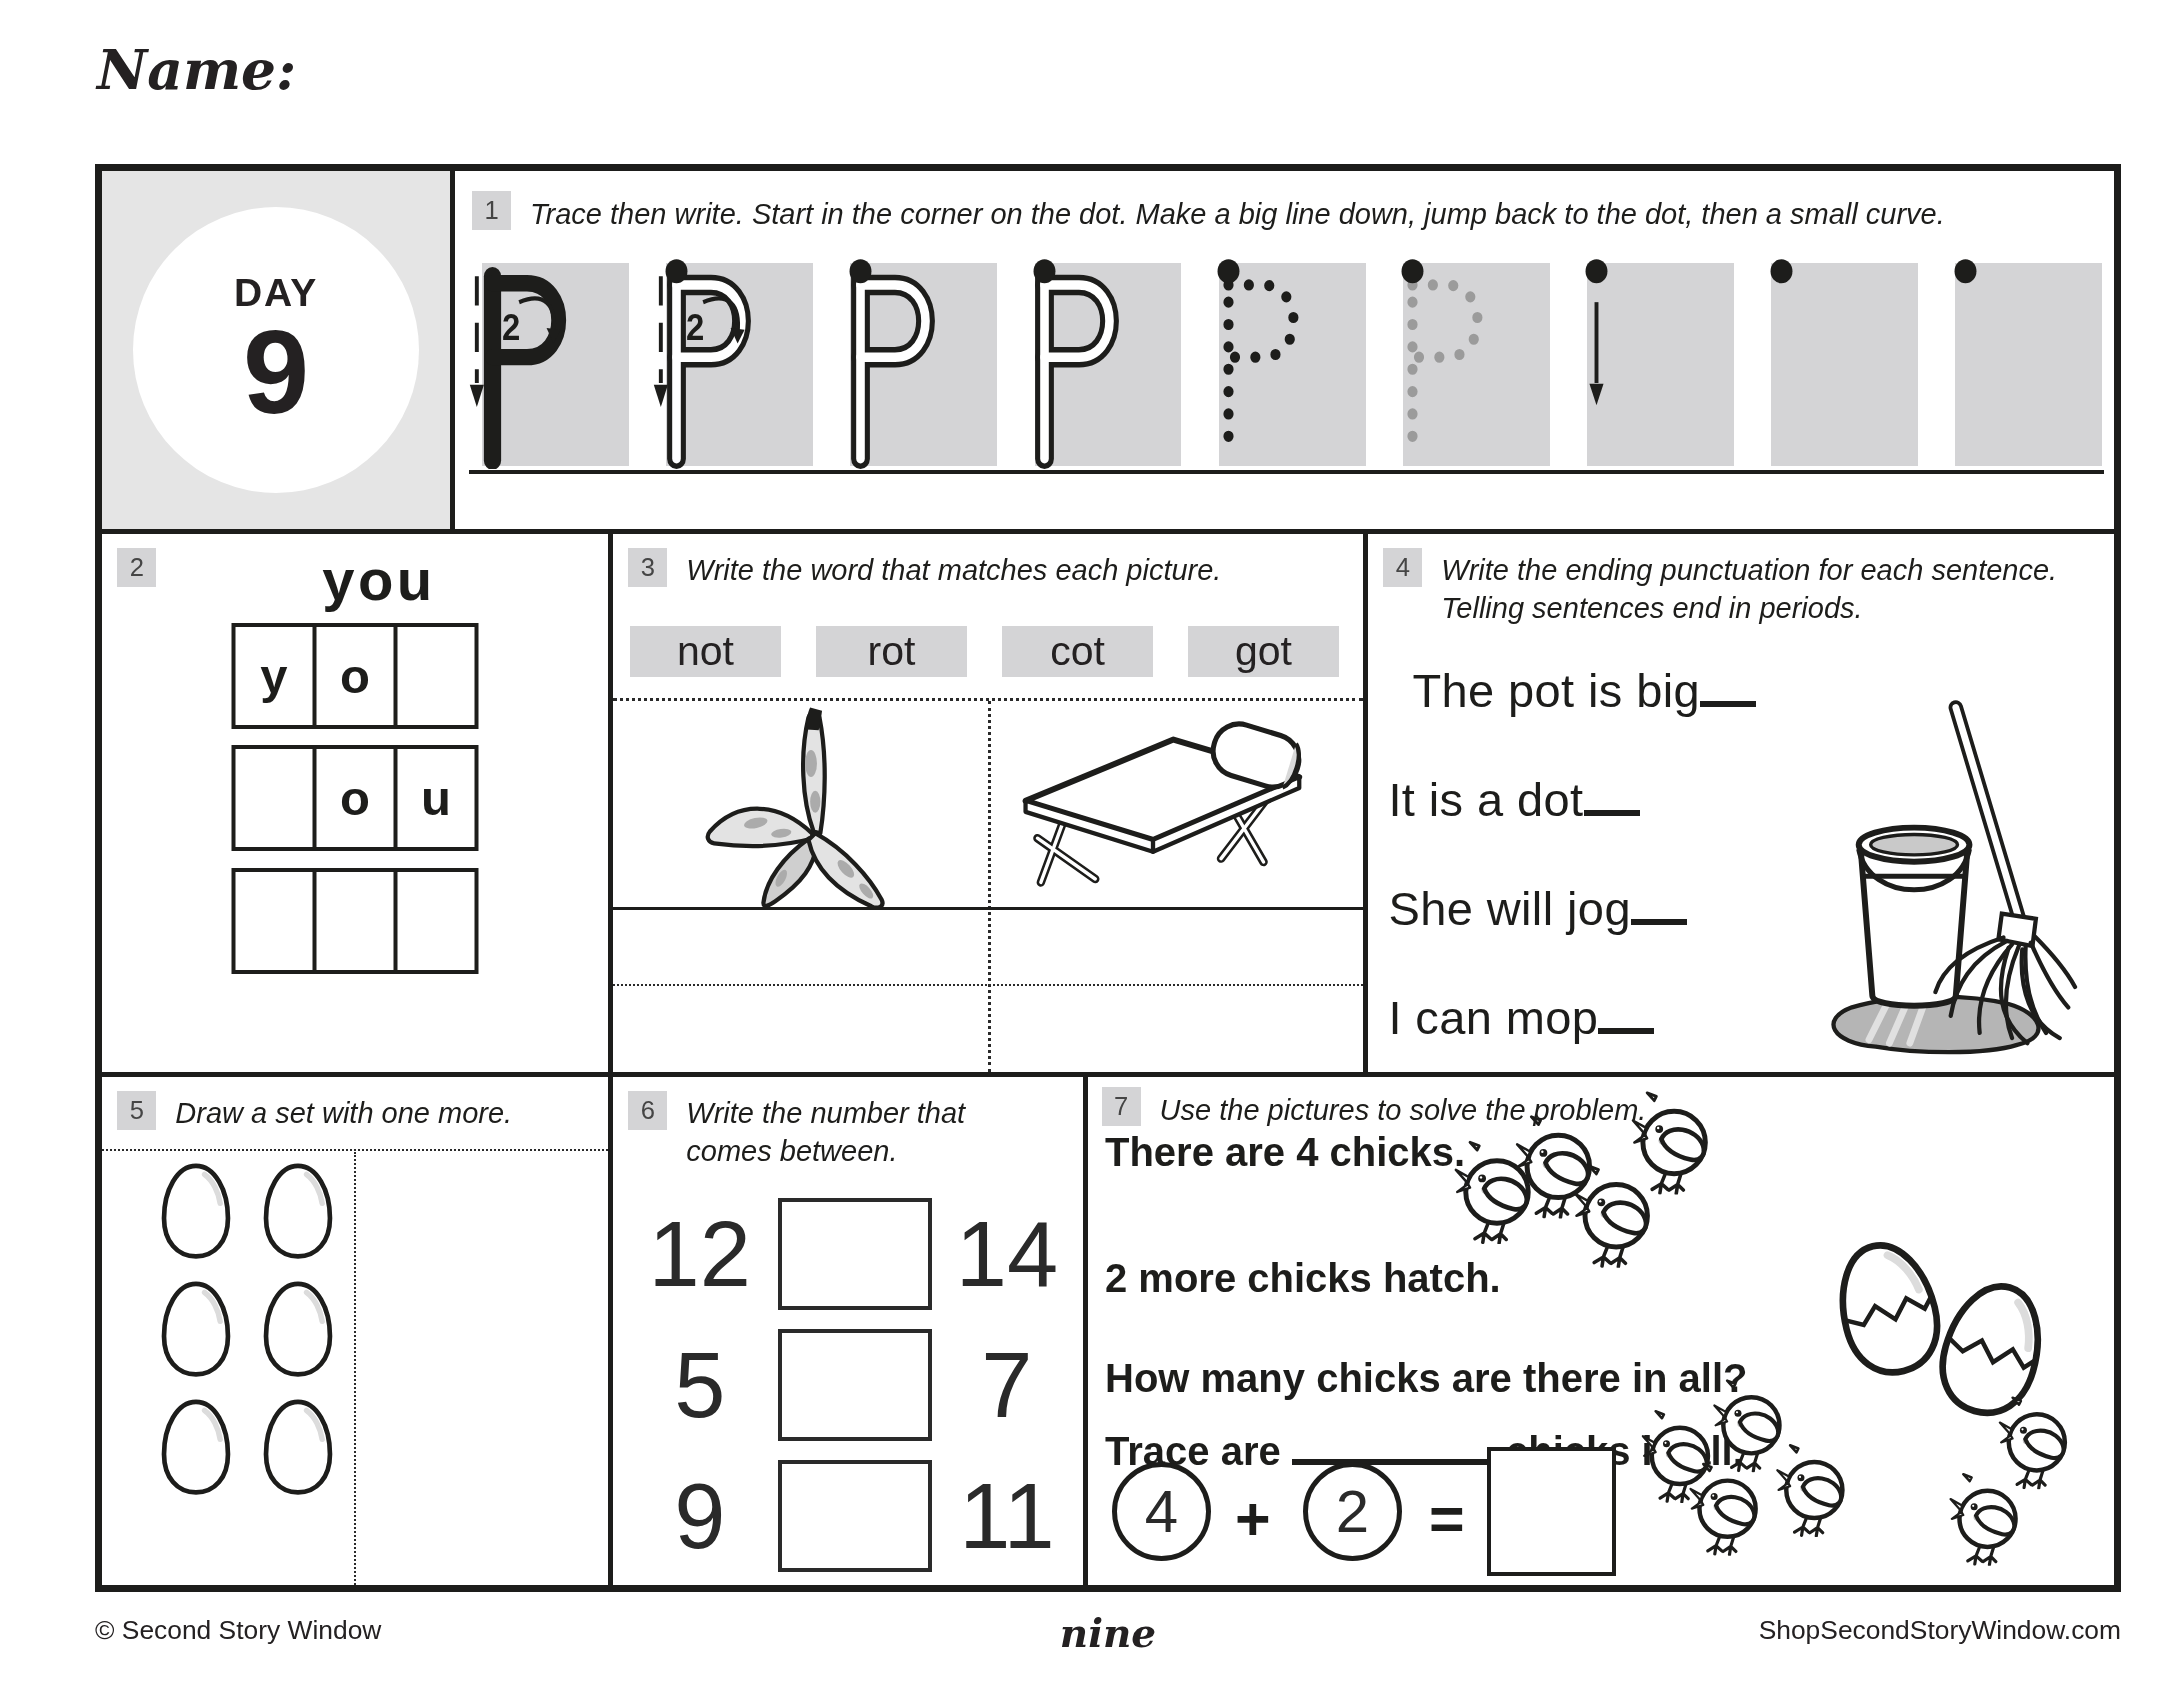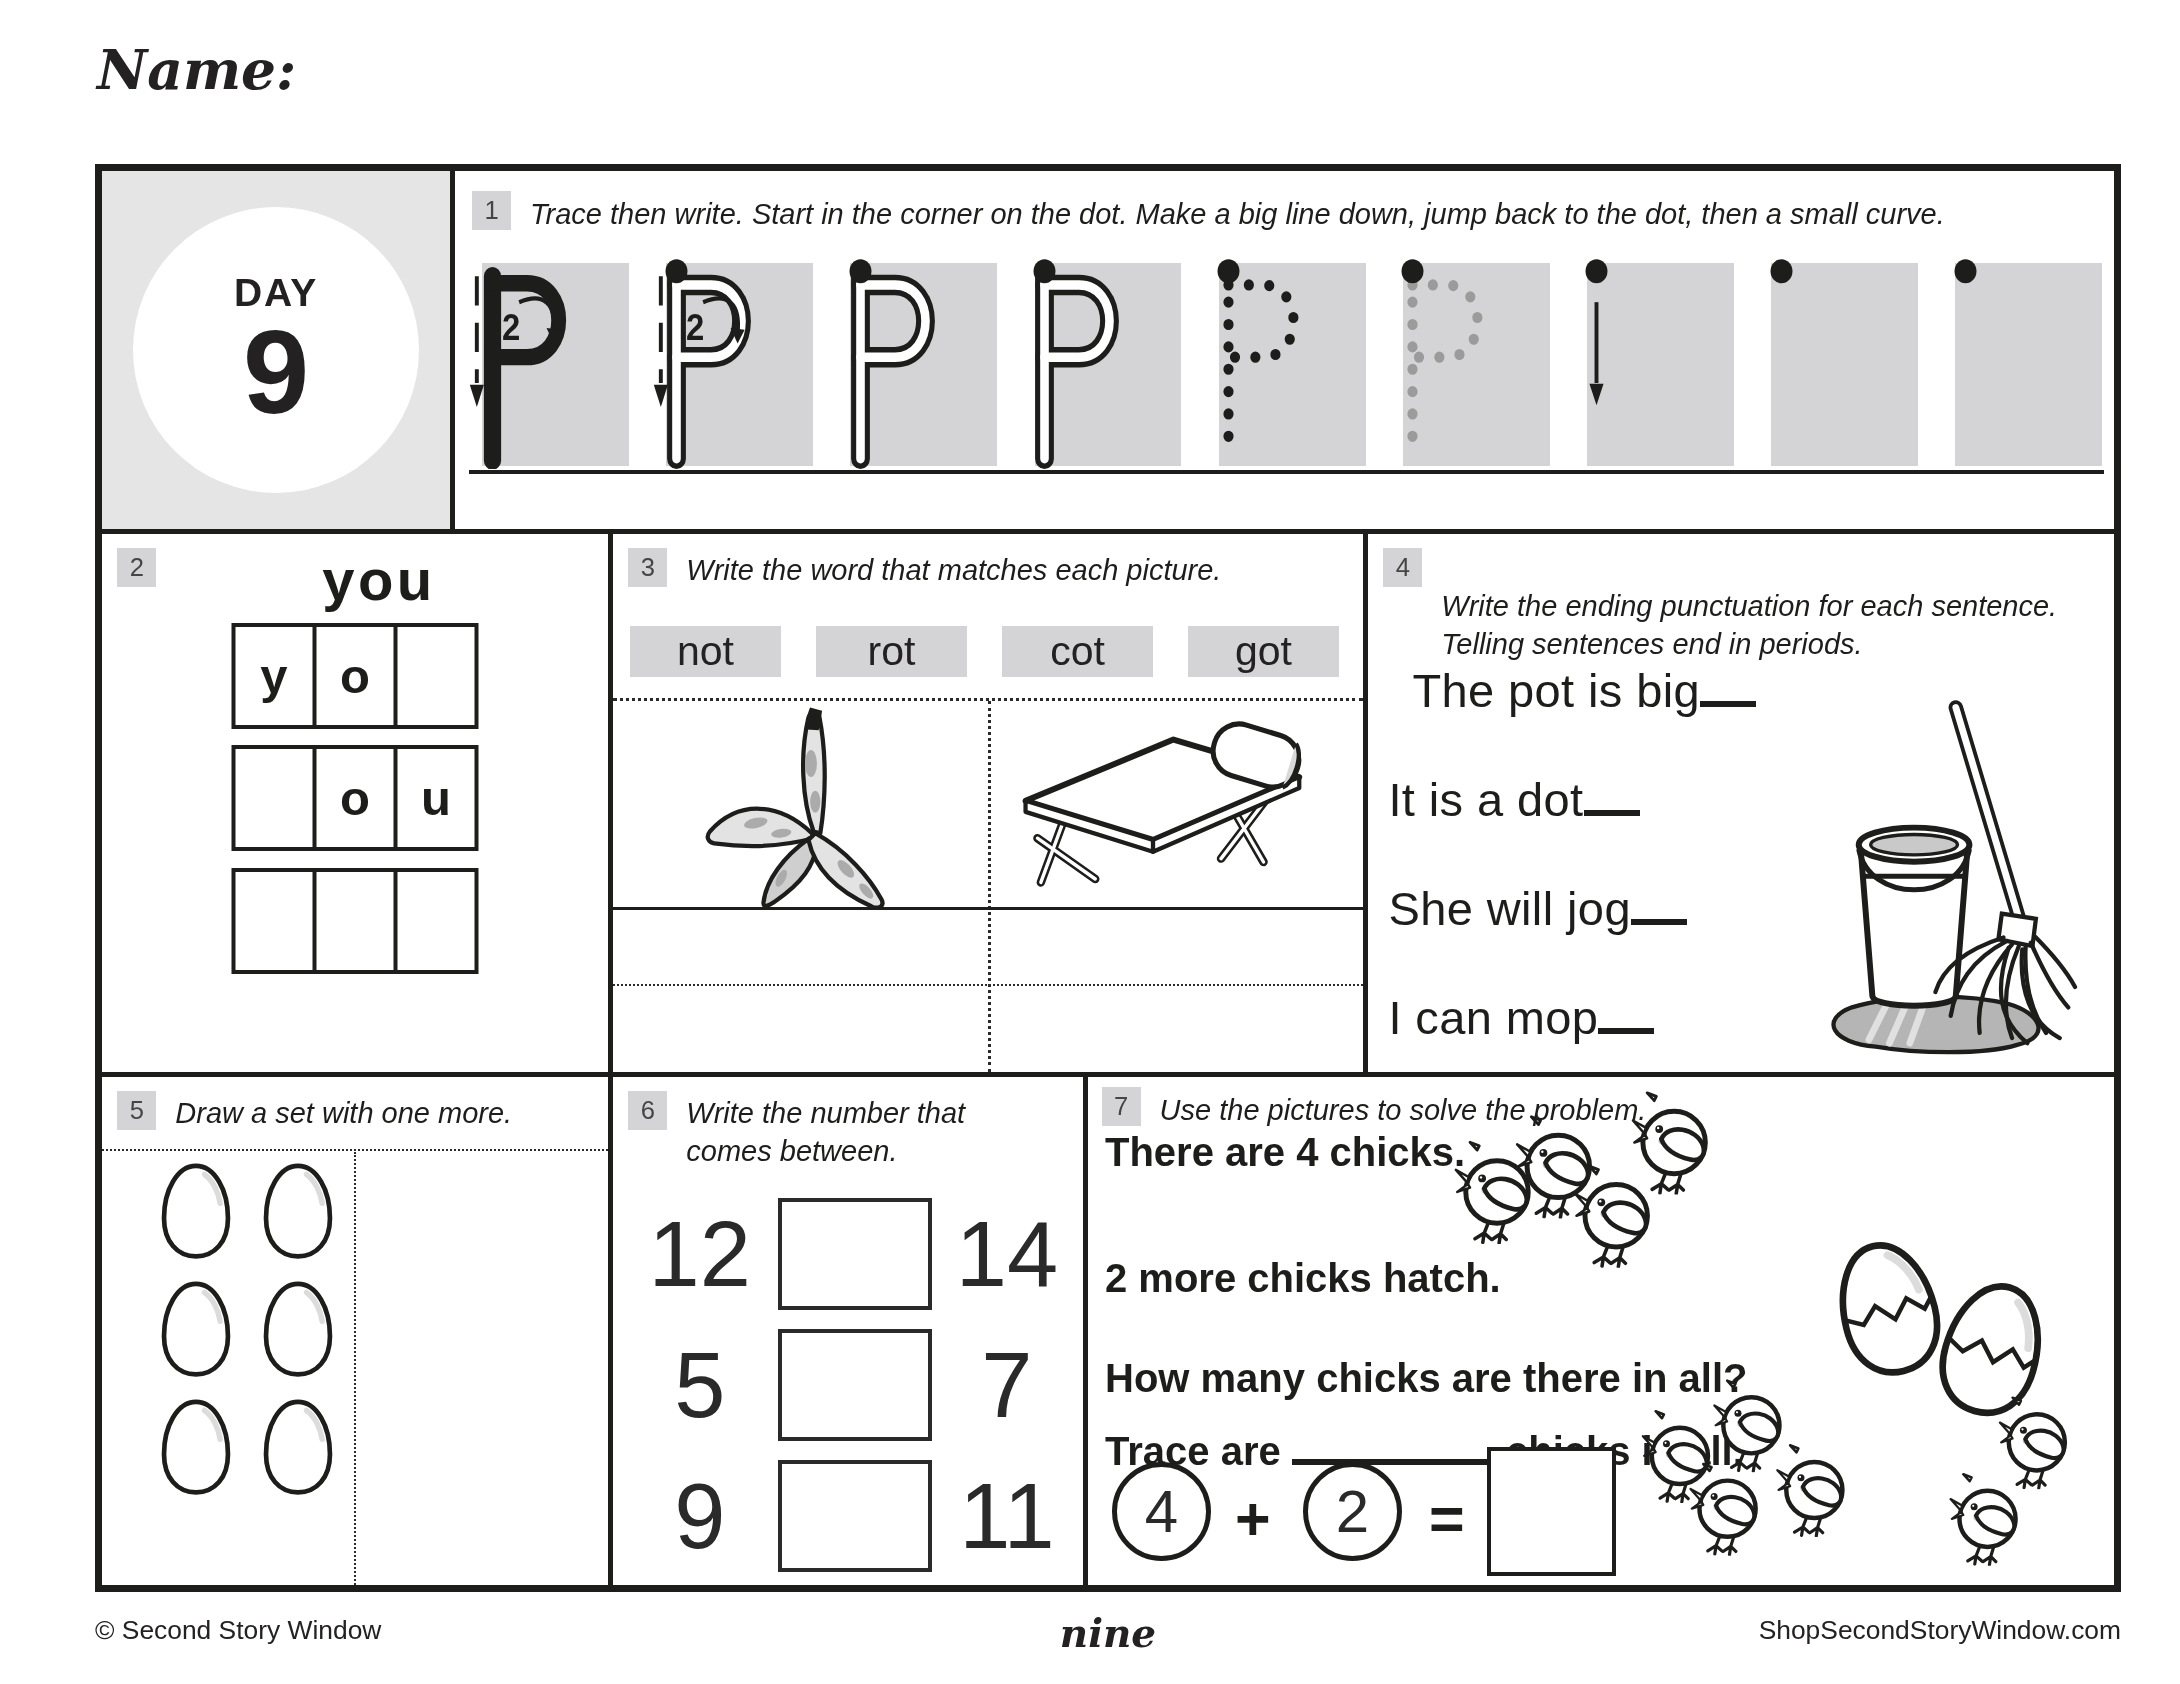--- a/index.html
+++ b/index.html
@@ -328,21 +328,21 @@
 
         <div class="solid-h" style="top:373px;"></div>
         <div class="dot-h" style="top:450px; border-top-width:2.6px;"></div>
         <div style="position:absolute; left:0; top:376px; width:373px; bottom:0;"></div>
         <div style="position:absolute; left:378px; top:376px; right:0; bottom:0;"></div>
       </div>
 
       <div class="sec" style="flex:1;">
         <div class="instr-row" style="left:15.3px; top:13.6px;">
           <div class="badge">4</div>
-          <div class="instr" style="max-width:622px;margin-top:36px;">Write the ending punctuation for each sentence. Telling sentences end in periods.</div>
+          <div class="instr" style="max-width:622px;">Write the ending punctuation for each sentence. Telling sentences end in periods.</div>
         </div>
         <div class="sentence" style="top:126px;margin-left:24px;"><span>The pot is big</span><span class="blank"></span></div>
         <div class="sentence" style="top:235px;"><span>It is a dot</span><span class="blank"></span></div>
         <div class="sentence" style="top:344px;"><span>She will jog</span><span class="blank"></span></div>
         <div class="sentence" style="top:453px;"><span>I can mop</span><span class="blank"></span></div>
 
         <svg style="position:absolute; right:20.4px; bottom:5.1px;" width="290" height="368" viewBox="0 0 340 432">
           <path d="M56 362 C18 376 32 404 84 408 C130 416 212 418 250 406 C292 396 276 368 240 358 C184 344 104 348 56 362 Z" fill="#b5b5b5" stroke="#1d1d1b" stroke-width="5"></path>
           <path d="M96 360 L76 400 M120 358 L100 404 M140 360 L124 404" stroke="#e0e0e0" stroke-width="8" fill="none" stroke-linecap="round"></path>
           <path d="M66 172 L80 348 C80 364 178 364 178 348 L192 172 Z" fill="#fff" stroke="#1d1d1b" stroke-width="7"></path>

